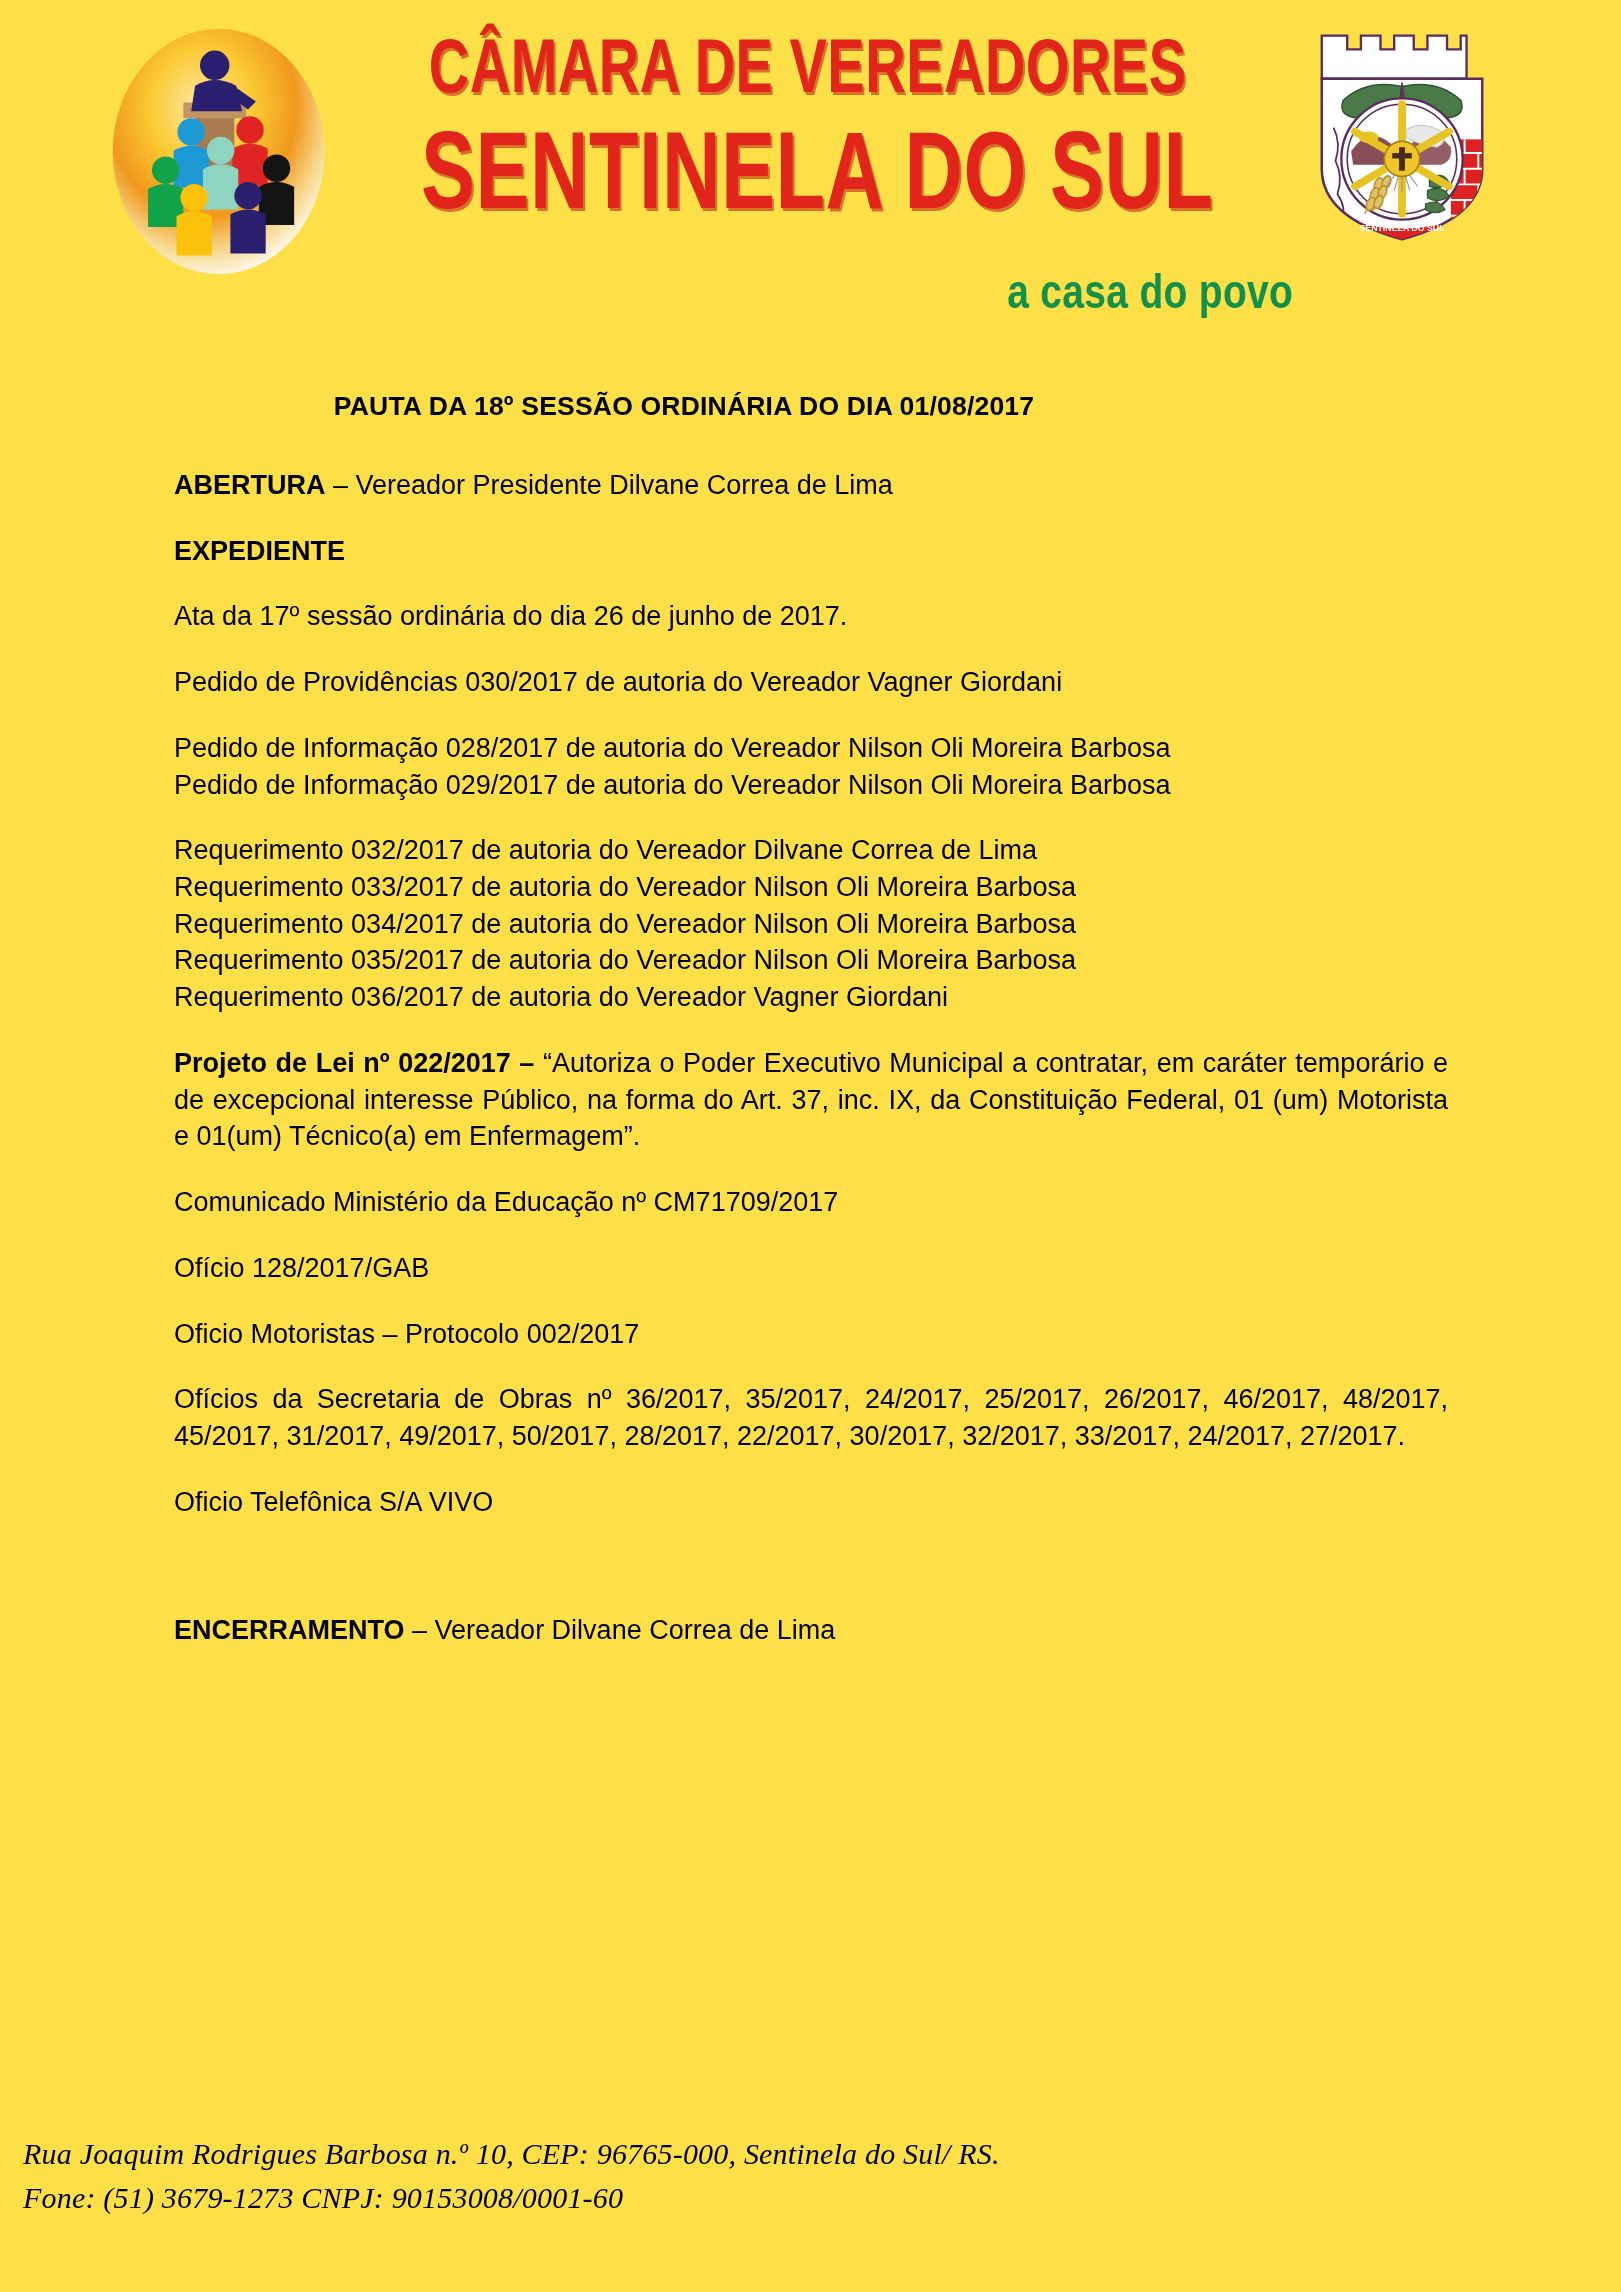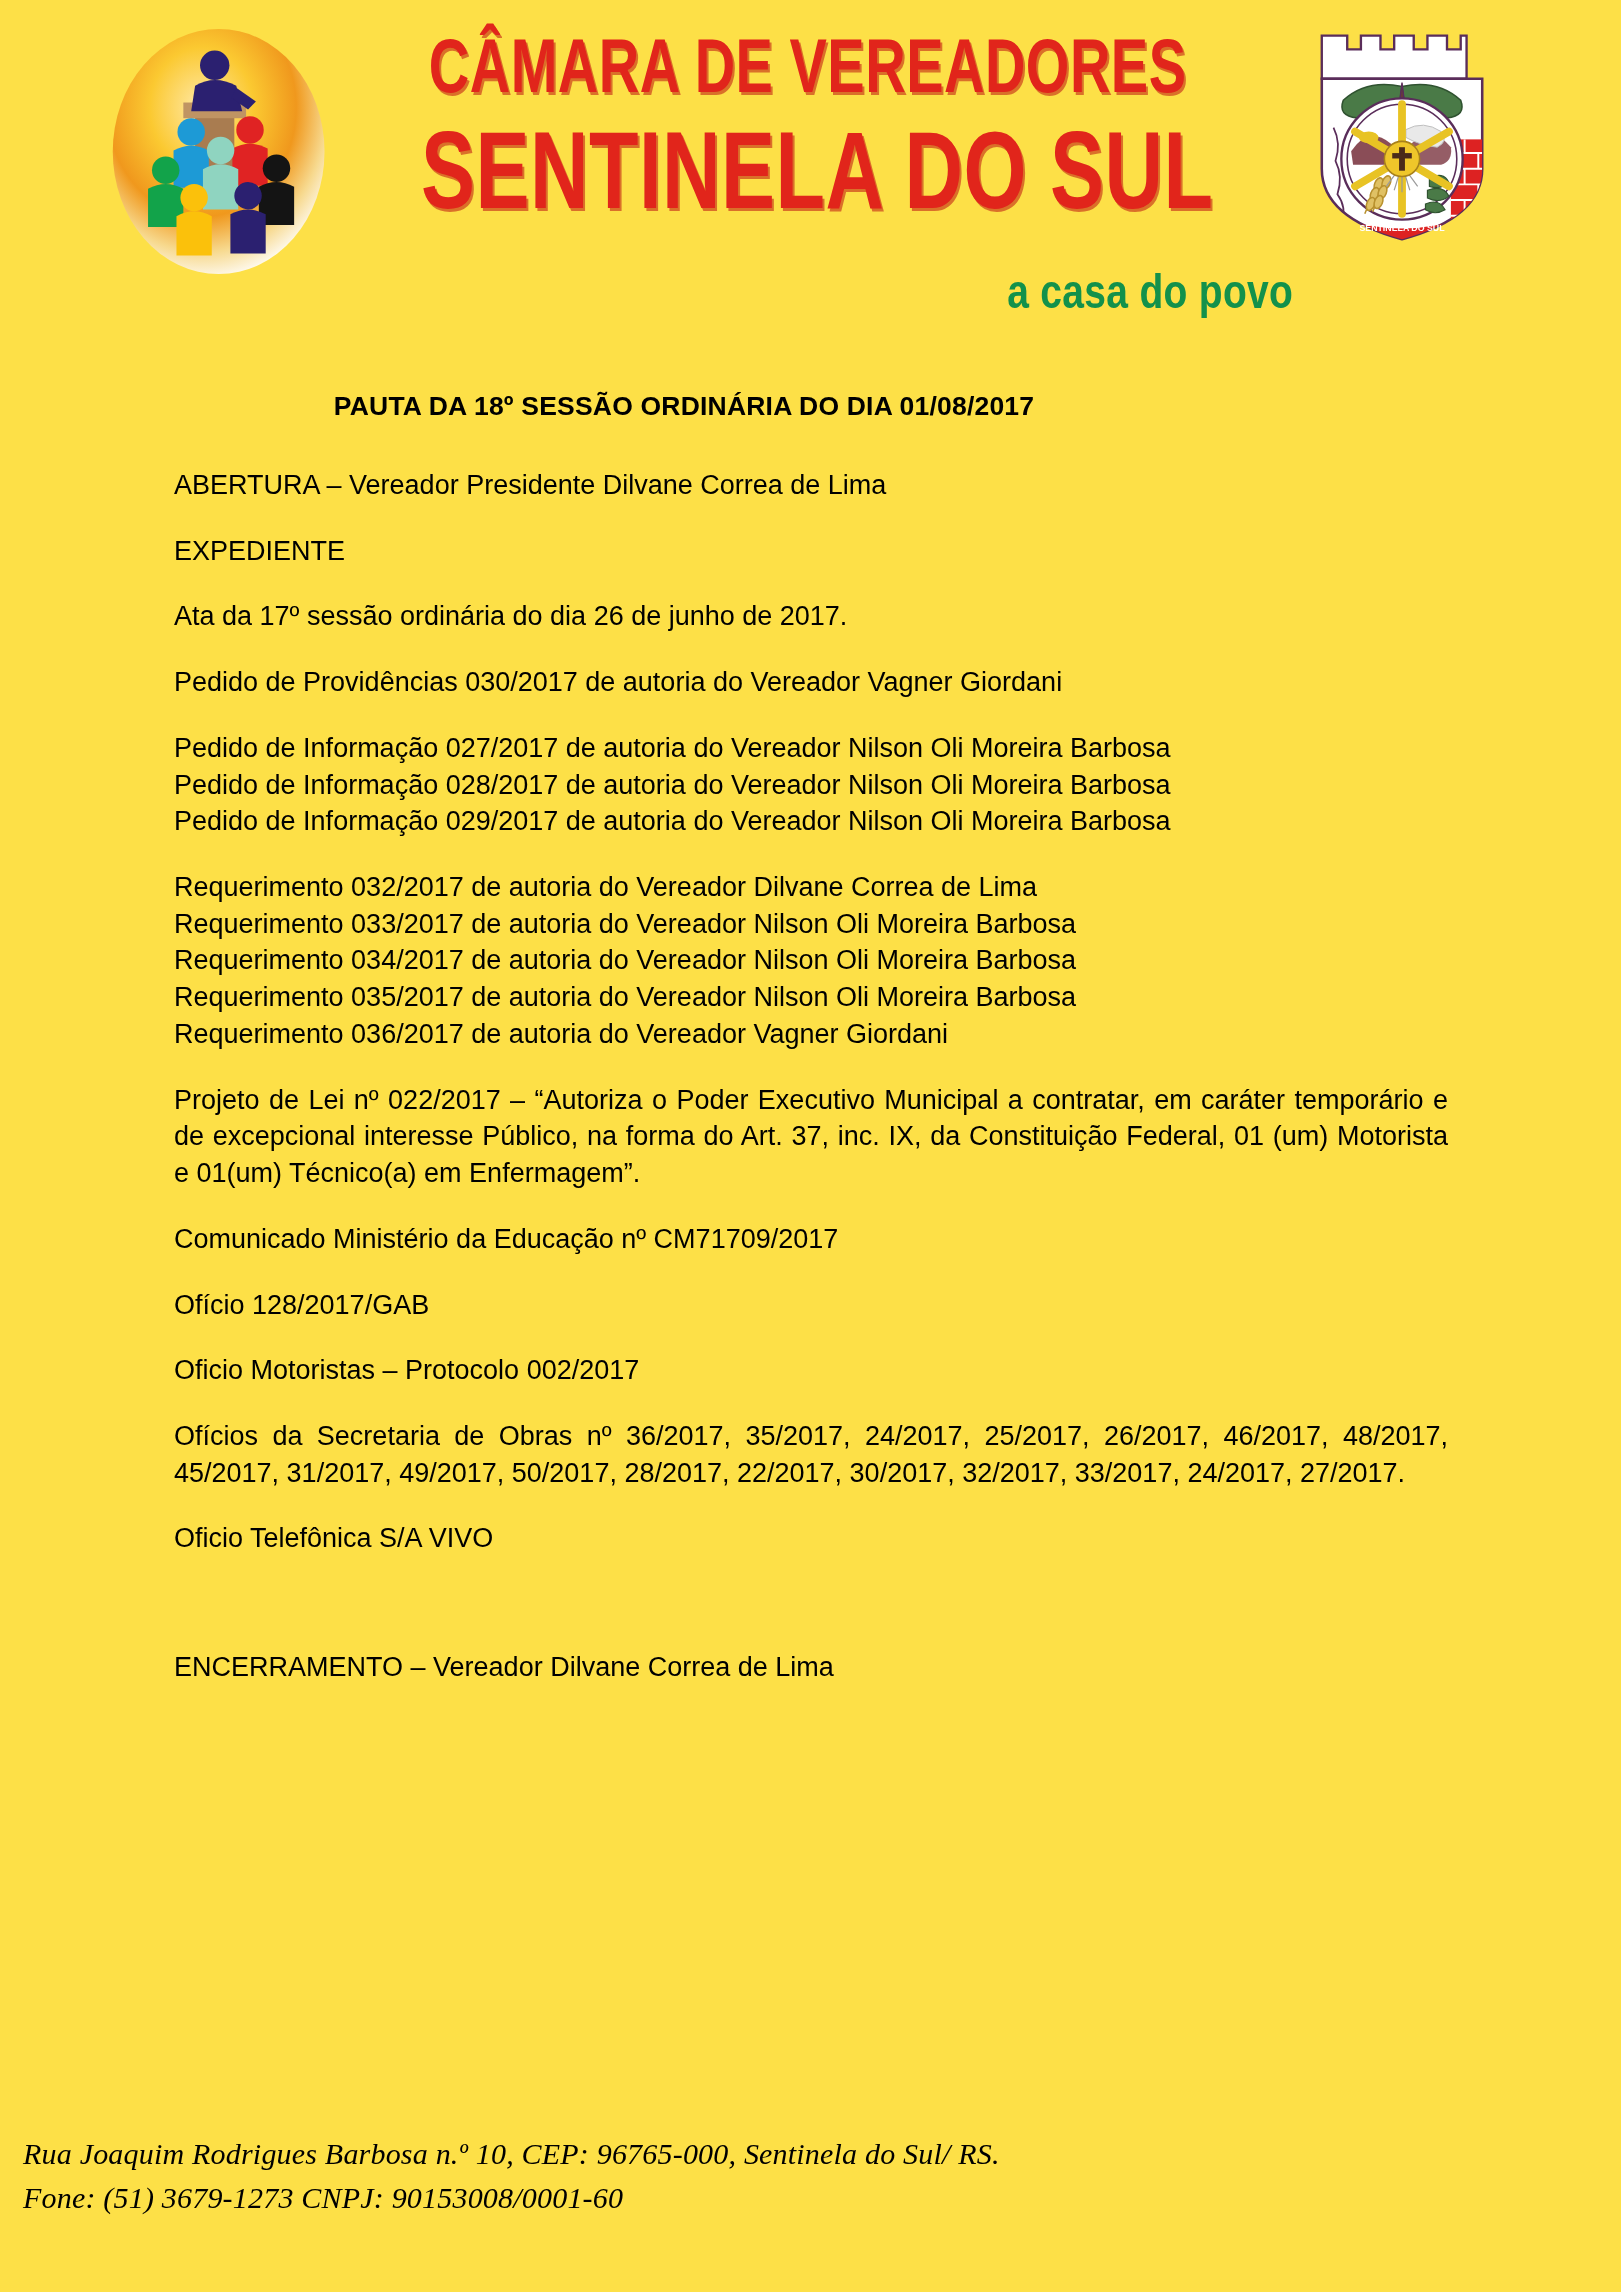--- a/index.html
+++ b/index.html
@@ -107,21 +107,21 @@
   .p {
     font-size: 27px;
     line-height: 1.36;
     margin: 0 0 29px 0;
     text-align: left;
   }
   .p.justify {
     text-align: justify;
   }
   .p b {
-    font-weight: normal;
+    font-weight: bold;
   }
   .group {
     margin: 0 0 29px 0;
   }
   .group .line {
     font-size: 27px;
     line-height: 1.36;
   }
   .spacer-lg { height: 63px; }
 
@@ -312,21 +312,20 @@
 
     <p class="p"><b>ABERTURA</b><span> – Vereador Presidente Dilvane Correa de Lima</span></p>
 
     <p class="p"><b>EXPEDIENTE</b></p>
 
     <p class="p">Ata da 17º sessão ordinária do dia 26 de junho de 2017.</p>
 
     <p class="p">Pedido de Providências 030/2017 de autoria do Vereador Vagner Giordani</p>
 
     <div class="group">
-      <div class="line">Pedido de Informação 027/2017 de autoria do Vereador Nilson Oli Moreira Barbosa</div>
       <div class="line">Pedido de Informação 028/2017 de autoria do Vereador Nilson Oli Moreira Barbosa</div>
       <div class="line">Pedido de Informação 029/2017 de autoria do Vereador Nilson Oli Moreira Barbosa</div>
     </div>
 
     <div class="group">
       <div class="line">Requerimento 032/2017 de autoria do Vereador Dilvane Correa de Lima</div>
       <div class="line">Requerimento 033/2017 de autoria do Vereador Nilson Oli Moreira Barbosa</div>
       <div class="line">Requerimento 034/2017 de autoria do Vereador Nilson Oli Moreira Barbosa</div>
       <div class="line">Requerimento 035/2017 de autoria do Vereador Nilson Oli Moreira Barbosa</div>
       <div class="line">Requerimento 036/2017 de autoria do Vereador Vagner Giordani</div>

